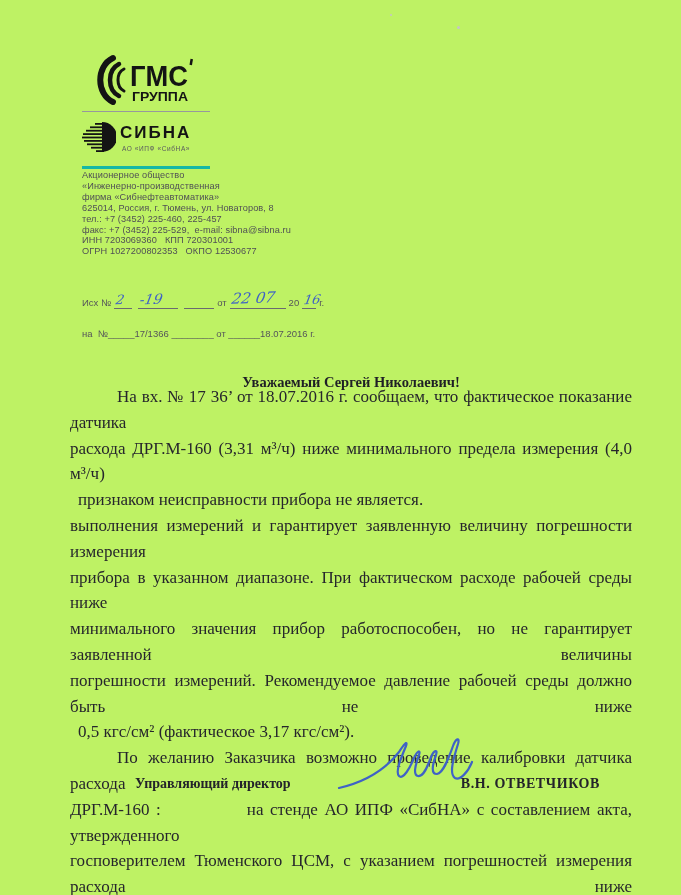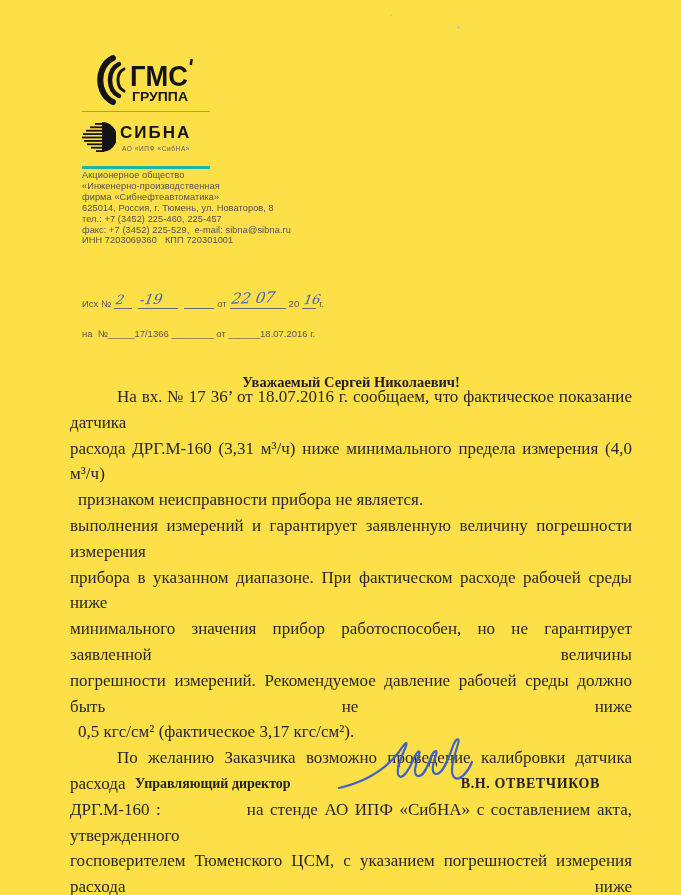--- a/index.html
+++ b/index.html
@@ -1,36 +1,36 @@
 <!DOCTYPE html>
 <html><head>
 <meta charset="utf-8">
 <style>
   html,body{margin:0;padding:0;}
   body{width:681px;height:895px;background:#ffffff;position:relative;overflow:hidden;
        font-family:"Liberation Serif", serif;}
-  .page{position:absolute;inset:0;background:#fde047;}
+  .page{position:absolute;inset:0;background:#bef264;}
 
   
   .gms-logo{position:absolute;left:86px;top:53px;width:112px;height:56px;}
   .sibna-block{position:absolute;left:82px;top:111px;width:128px;height:54px;
                border-top:1px solid #97979d;border-bottom:3px solid #14b8a6;}
   .sibna-sphere{position:absolute;left:0;top:8px;}
   .sibna-name{position:absolute;left:38px;top:11px;font-family:"Liberation Sans",sans-serif;
               font-weight:bold;font-size:17px;letter-spacing:2px;color:#141414;}
   .sibna-sub{position:absolute;left:40px;top:33px;font-family:"Liberation Sans",sans-serif;
              font-size:6.5px;letter-spacing:0.6px;color:#5a5a60;}
 
   
   .company{position:absolute;left:82px;top:170px;width:300px;
            font-family:"Liberation Sans",sans-serif;font-size:9.2px;line-height:10.9px;
            color:#4f4f55;letter-spacing:0.1px;}
 
   
-  .ref-out{position:absolute;left:82px;top:297px;display:flex;align-items:center;
+  .ref-out{position:absolute;left:82px;top:297px;display:flex;align-items:flex-start;
            font-family:"Liberation Sans",sans-serif;font-size:9.5px;color:#55555a;}
   .ref-out .blank{display:inline-block;border-bottom:1px solid #6a6a70;height:11px;
                   position:relative;margin:0 3px;}
   .hw{position:absolute;bottom:1px;left:2px;color:#3f62c6;font-family:"DejaVu Serif",serif;
       font-style:italic;white-space:nowrap;transform:skewX(-12deg) rotate(-2deg);}
   .ref-in{position:absolute;left:82px;top:328px;font-family:"Liberation Sans",sans-serif;
           font-size:9.5px;color:#55555a;white-space:pre;}
 
   
   .salutation{position:absolute;left:70px;top:374px;width:562px;text-align:center;
@@ -91,20 +91,21 @@
   </div>
 
   <div class="company">
       <div class="co-line">Акционерное общество</div>
       <div class="co-line">«Инженерно-производственная</div>
       <div class="co-line">фирма «Сибнефтеавтоматика»</div>
       <div class="co-line">625014, Россия, г. Тюмень, ул. Новаторов, 8</div>
       <div class="co-line">тел.: +7 (3452) 225-460, 225-457</div>
       <div class="co-line">факс: +7 (3452) 225-529,&nbsp; e-mail: sibna@sibna.ru</div>
       <div class="co-line">ИНН 7203069360&nbsp;&nbsp; КПП 720301001</div>
+      <div class="co-line">ОГРН 1027200802353&nbsp;&nbsp; ОКПО 12530677</div>
     </div>
 
   <div class="ref-out">
     <span>Исх №</span>
     <span class="blank" style="width:18px;">
       <span class="hw" style="font-size:13px;">2</span>
     </span>
     <span class="blank" style="width:40px;">
       <span class="hw" style="font-size:14px;">-19</span>
     </span>

